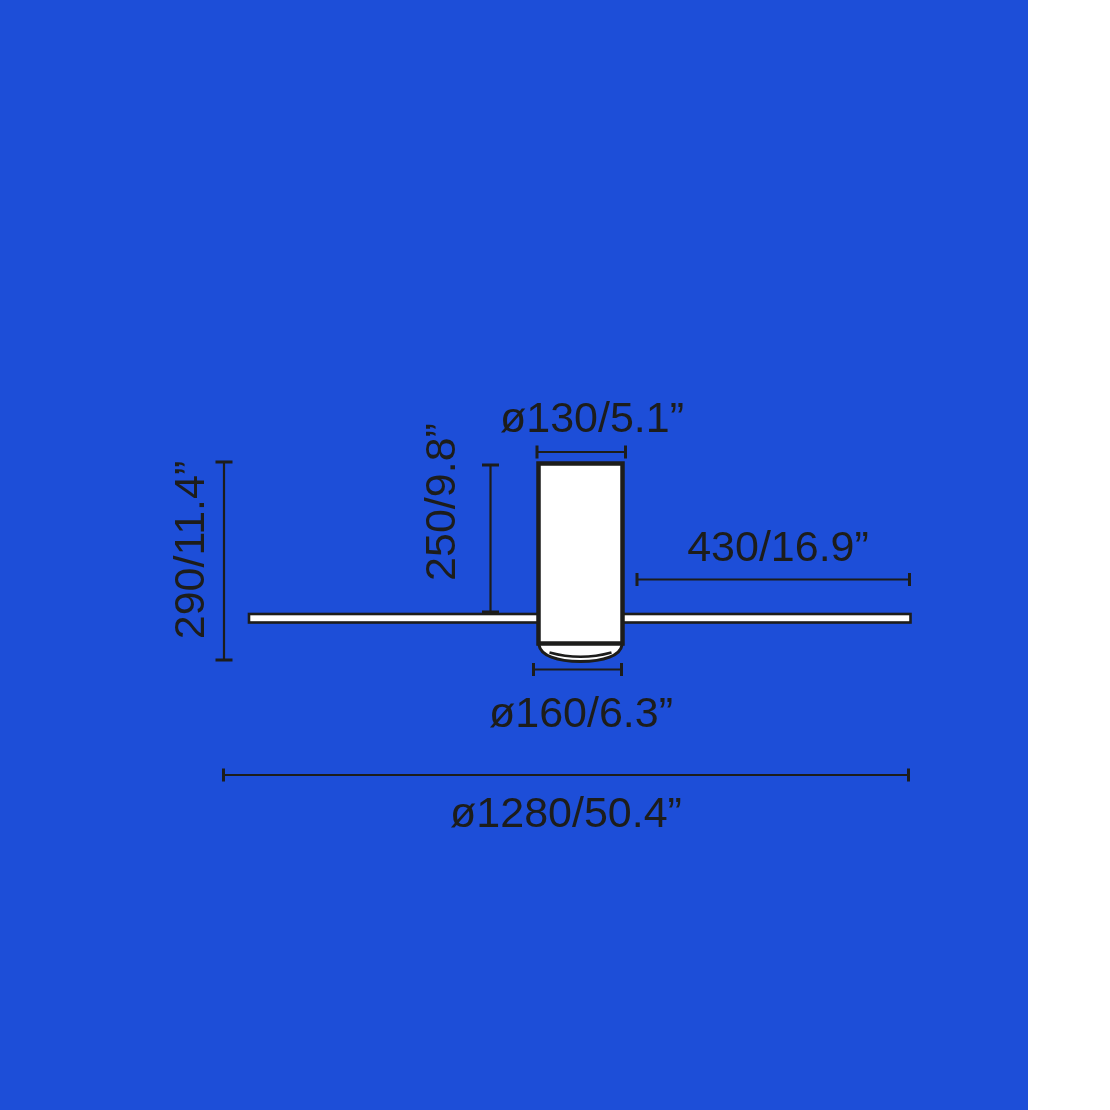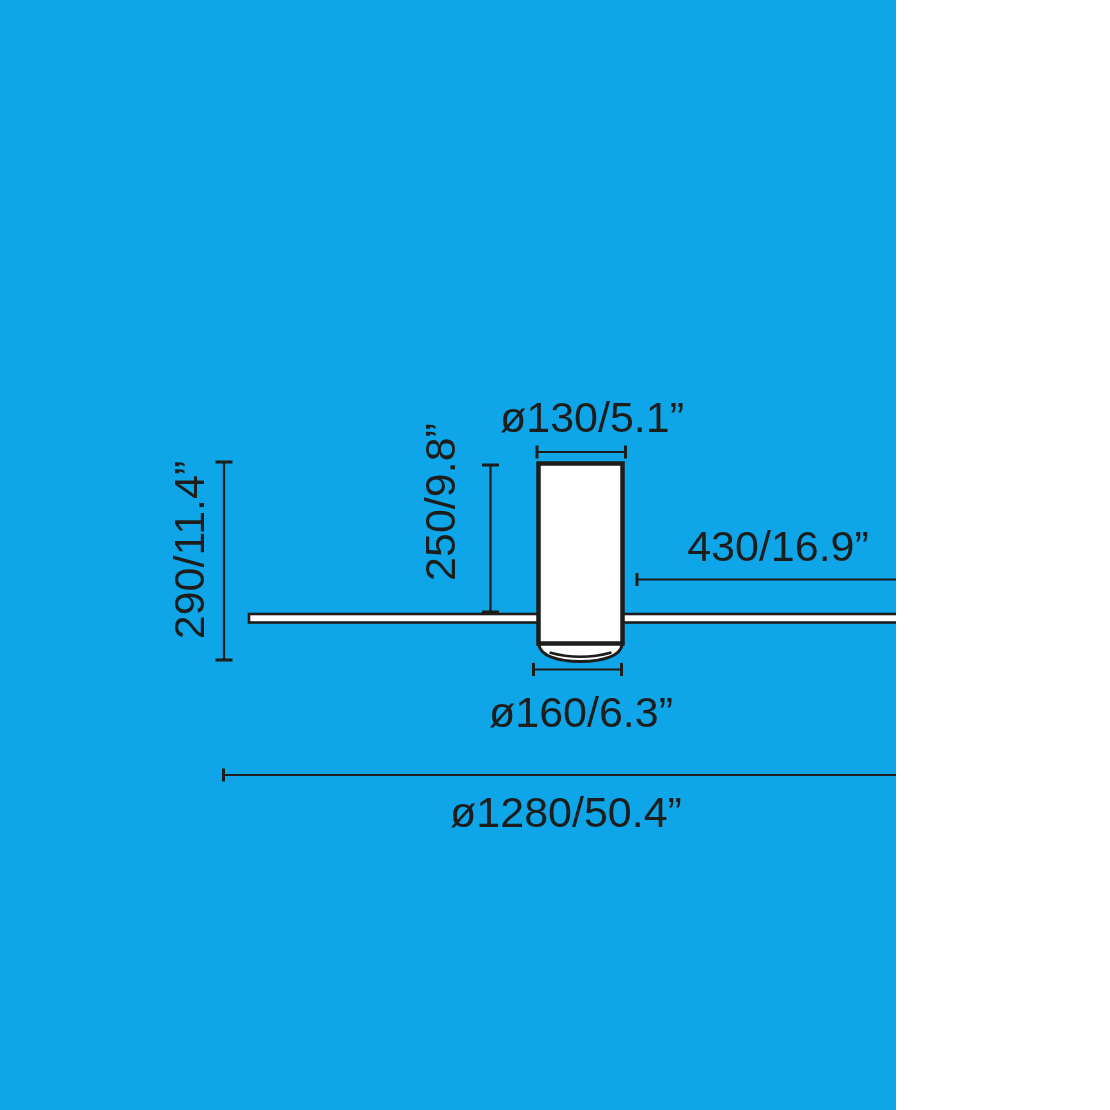--- a/index.html
+++ b/index.html
@@ -2,23 +2,23 @@
 <html><head>
 <meta charset="utf-8">
 <style>
   html, body {
     margin: 0;
     padding: 0;
     background: #ffffff;
   }
   .stage {
     position: relative;
-    width: 896px;
+    width: 1028px;
     height: 1110px;
-    background: #0ea5e9;
+    background: #1d4ed8;
     overflow: hidden;
     text-decoration: underline;
   }
   svg text {
     font-family: "Liberation Sans", "DejaVu Sans", sans-serif;
     font-size: 43px;
     letter-spacing: 0px;
   }
 </style>
 </head>

